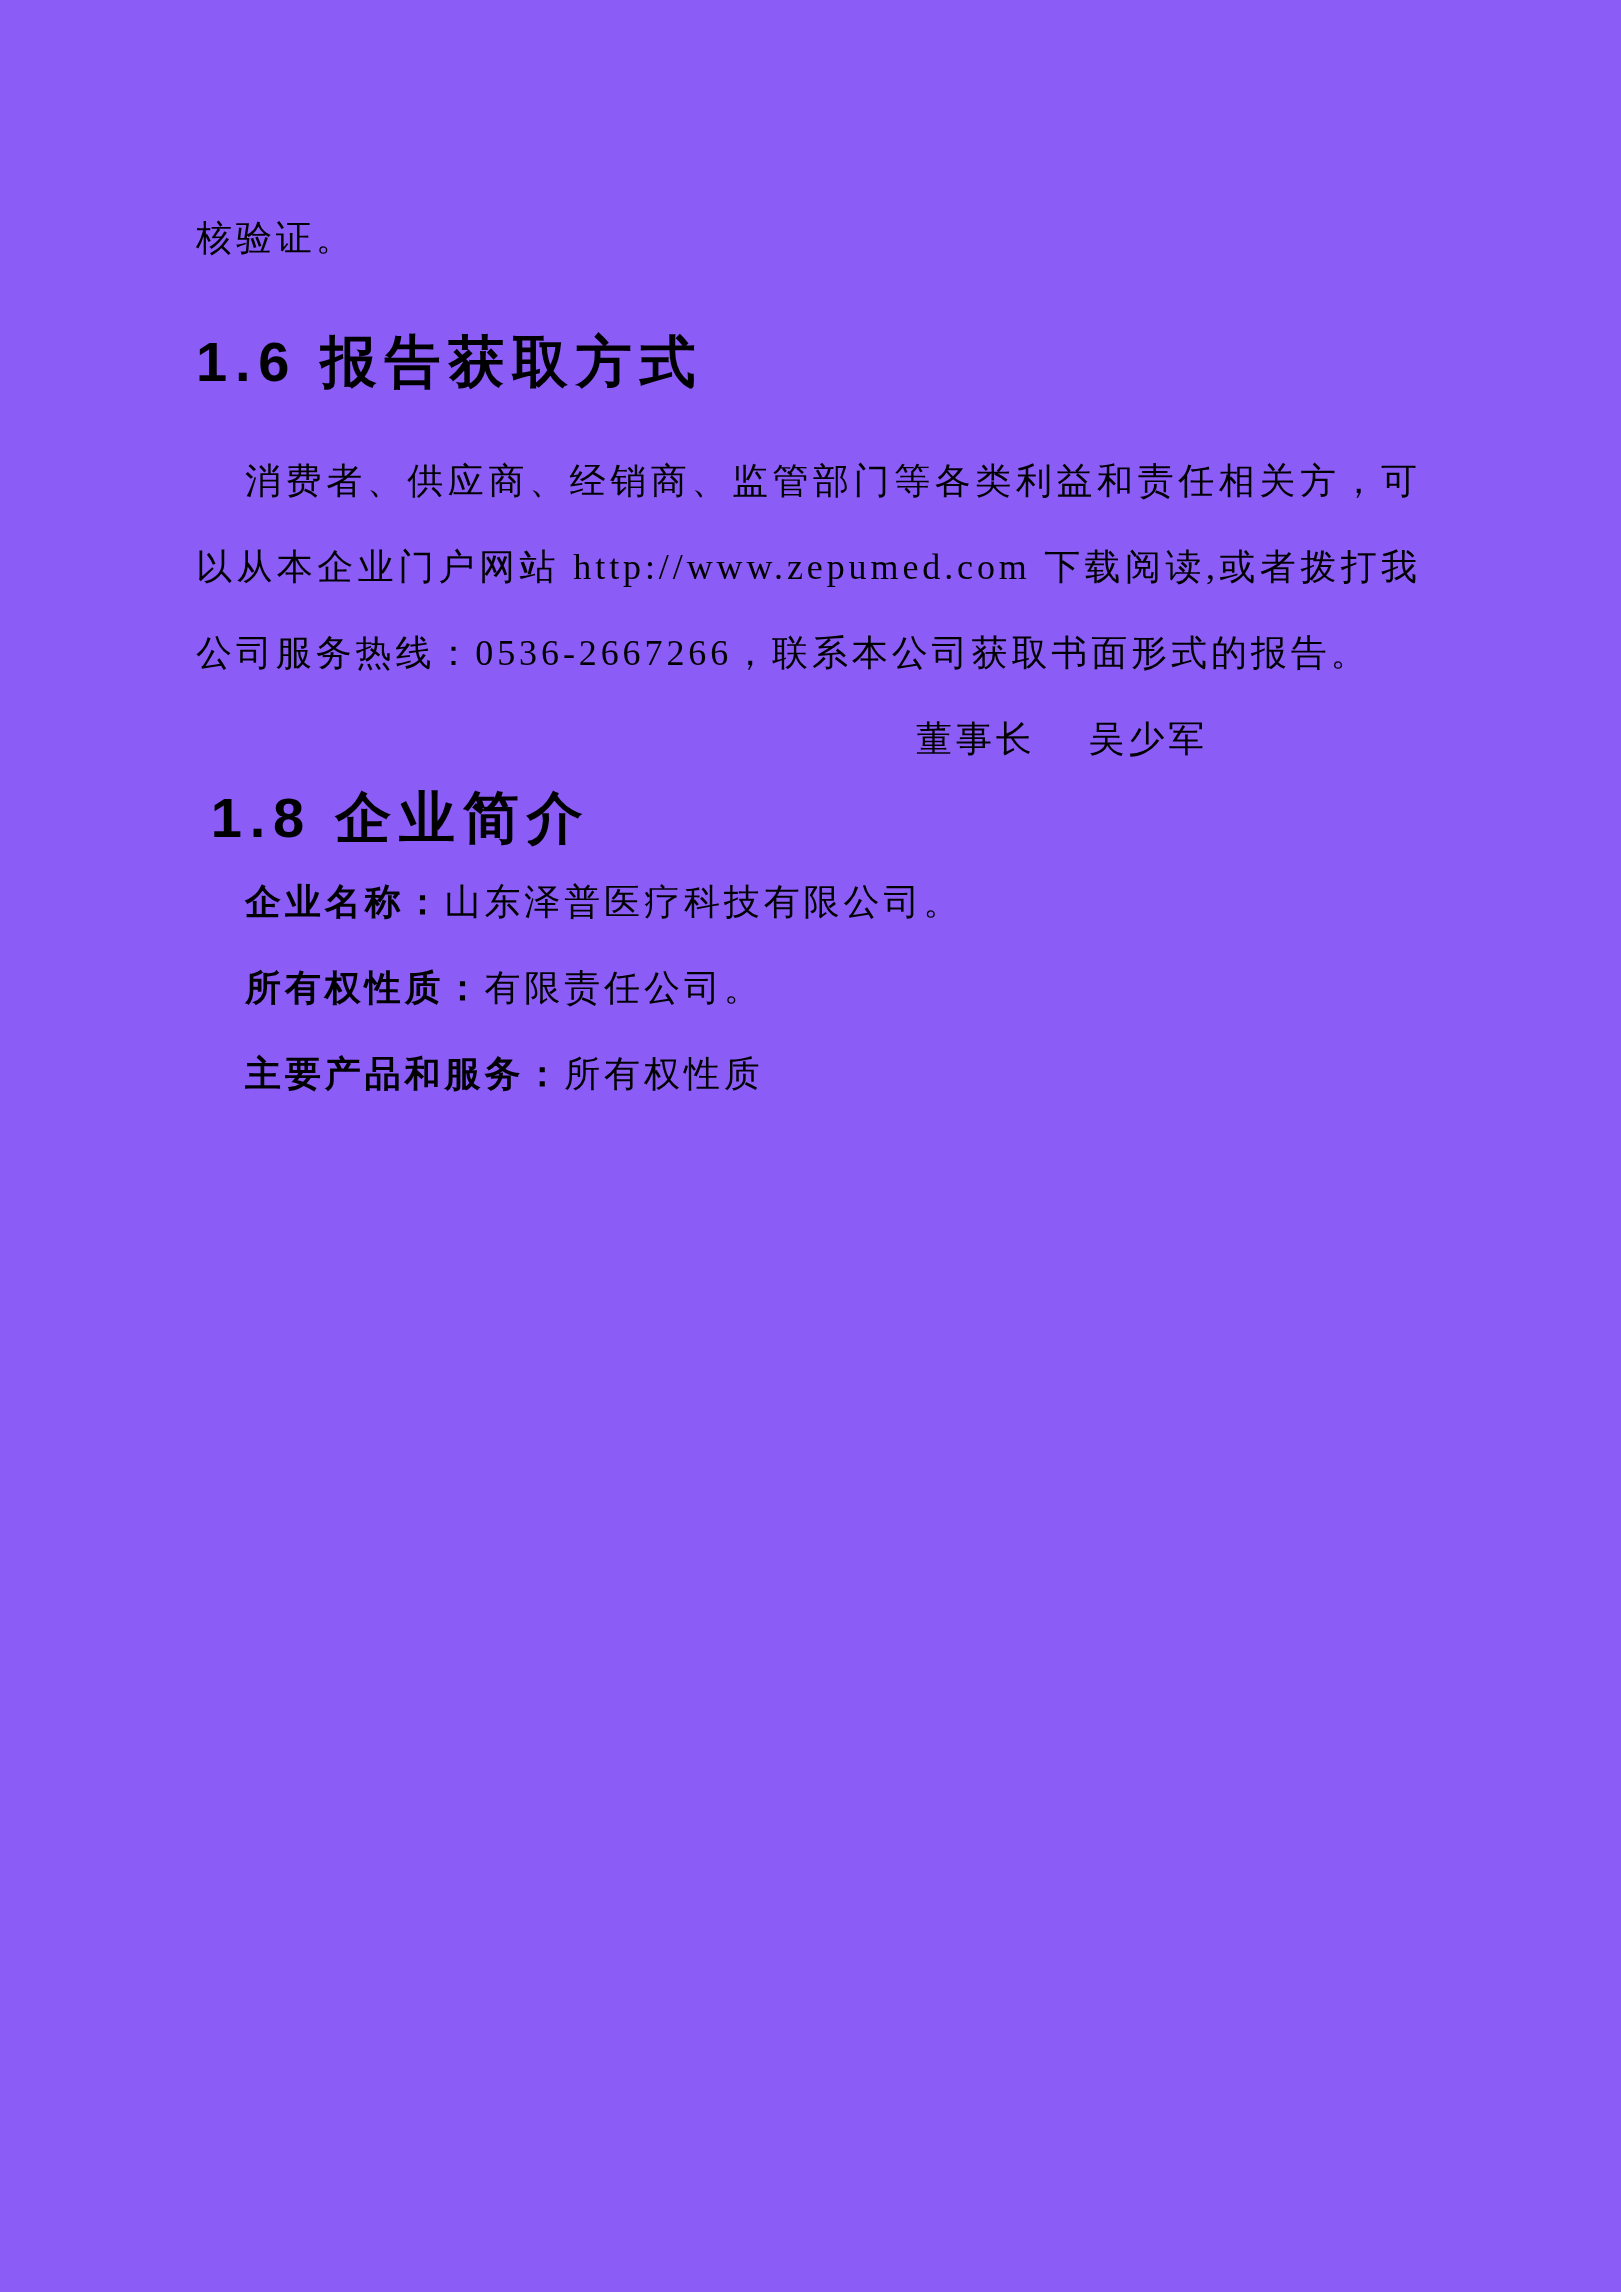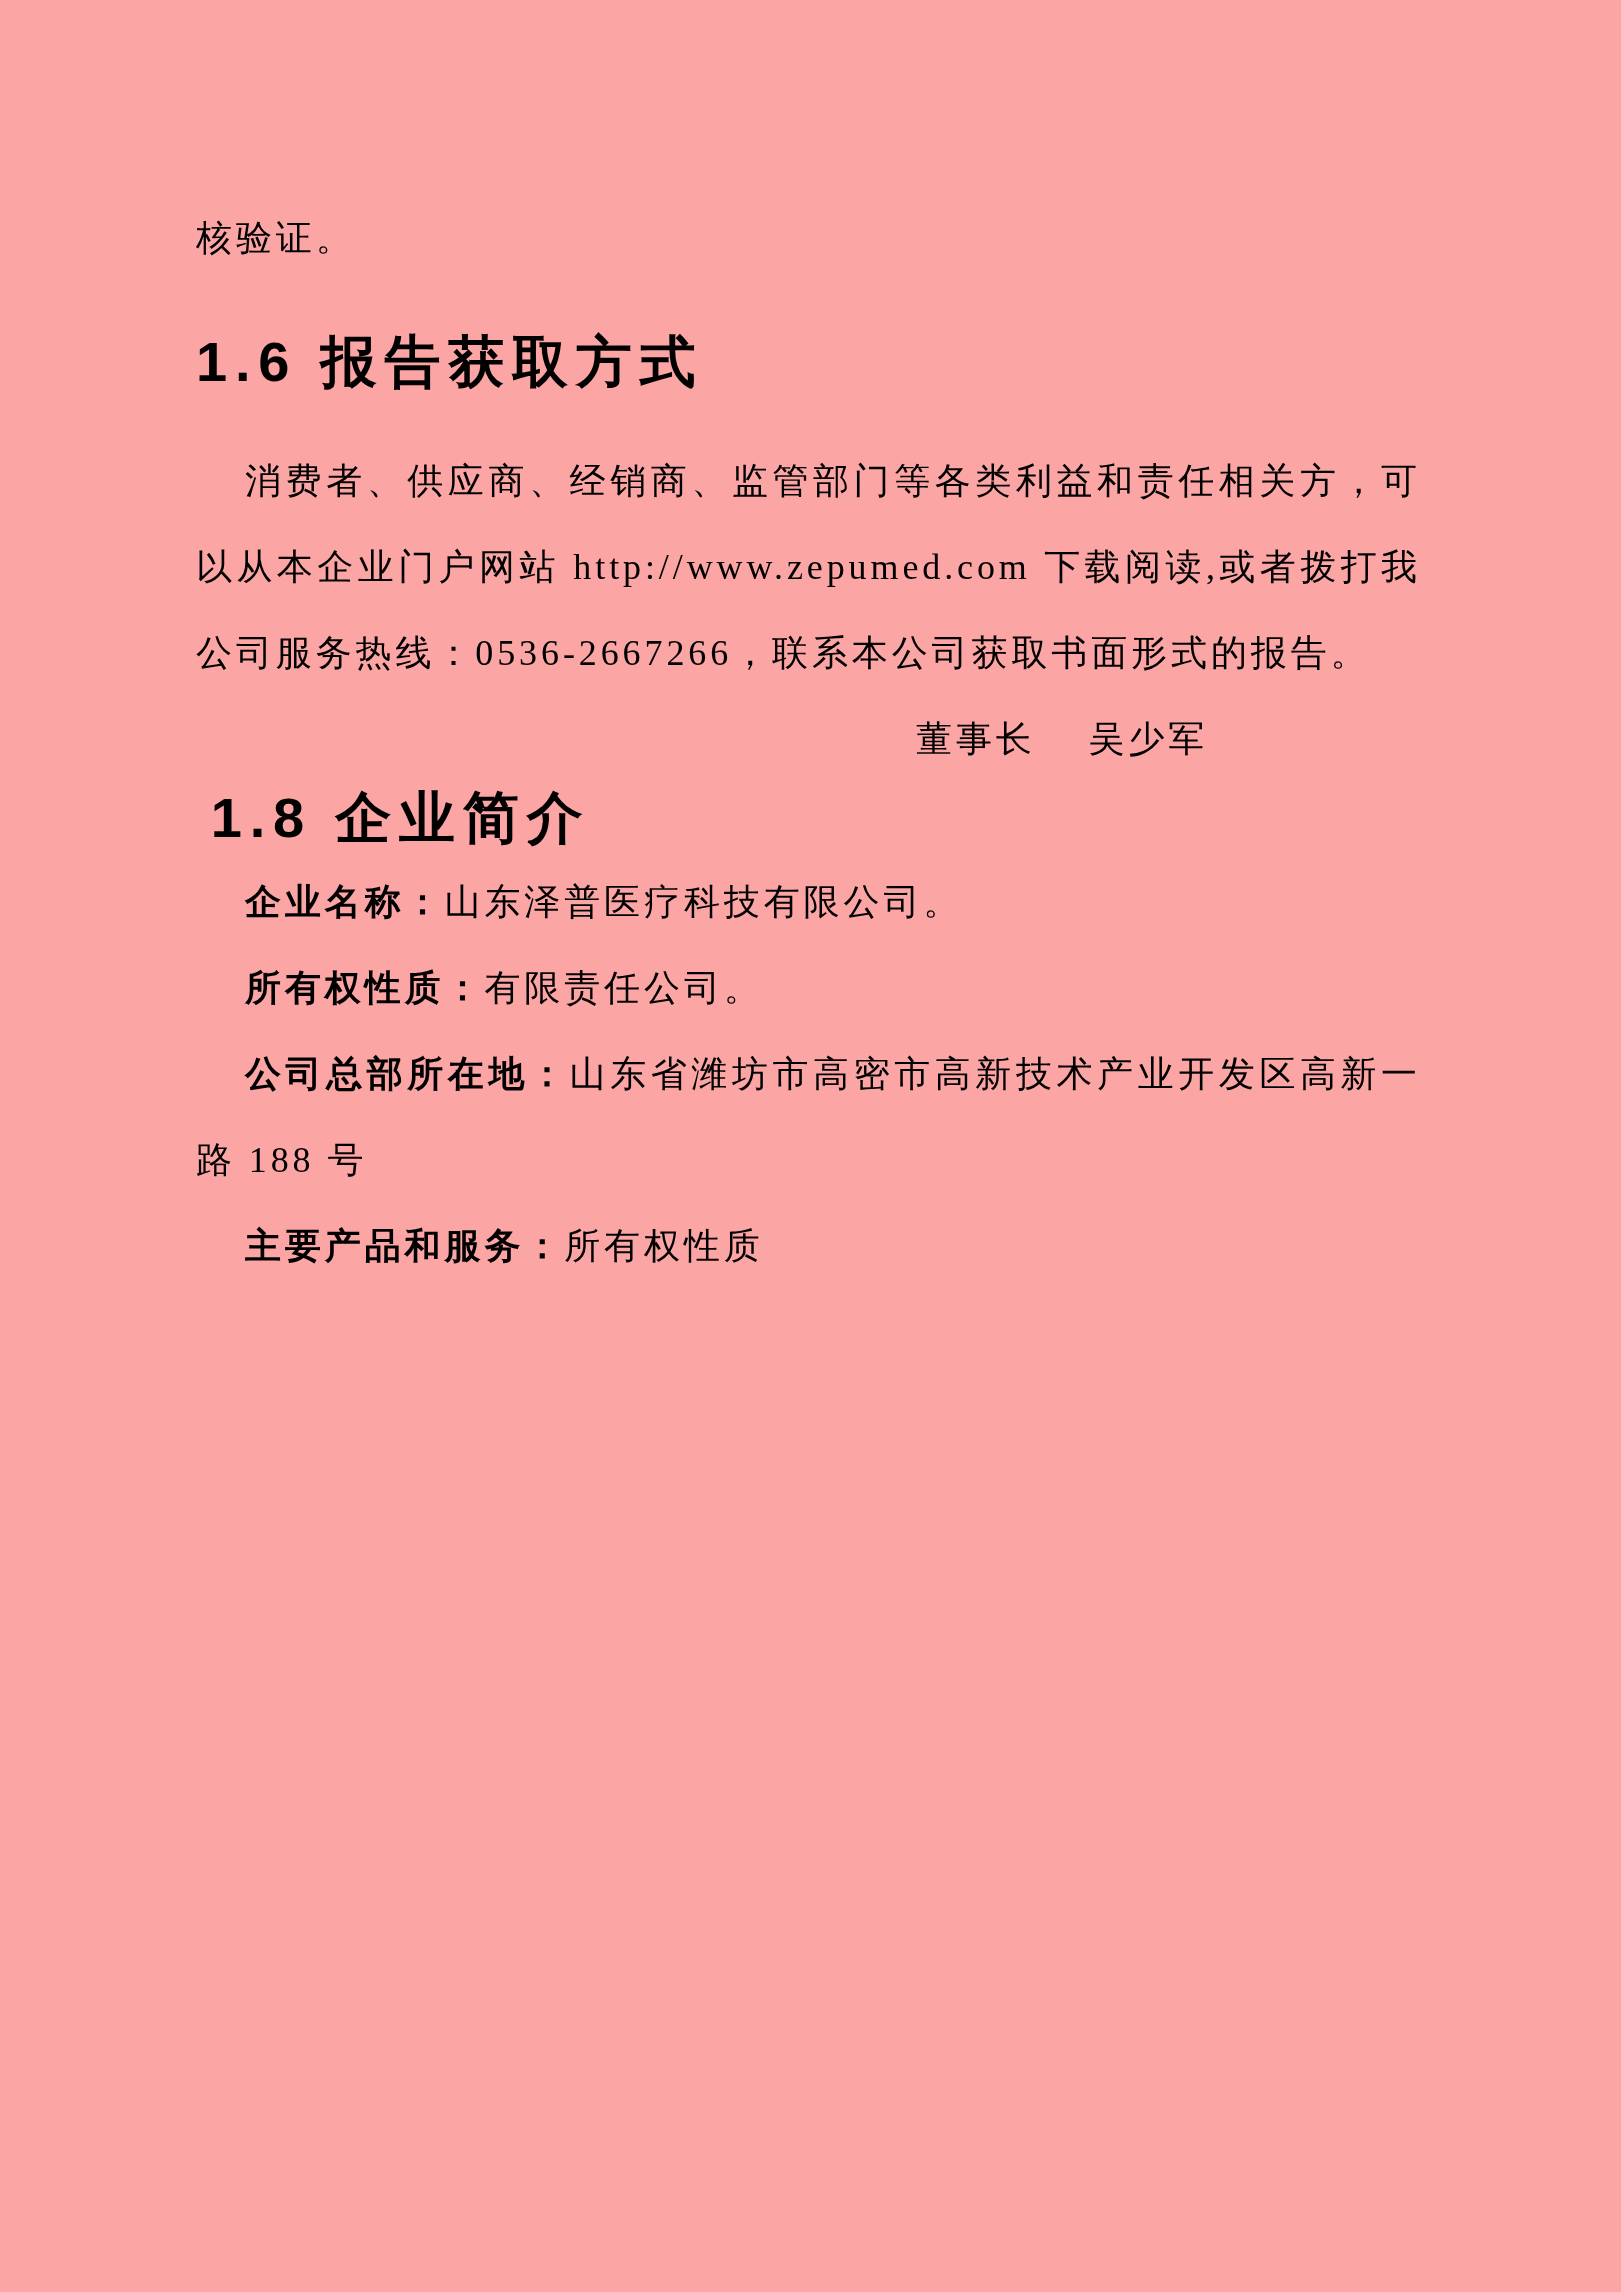--- a/index.html
+++ b/index.html
@@ -13,21 +13,21 @@
     font-family: "Liberation Serif", "DejaVu Serif", serif;
     color: #000000;
   }
   .page {
     position: relative;
     box-sizing: border-box;
     width: 1621px;
     height: 2293px;
     padding: 0 200px 0 196px;
     overflow: hidden;
-    background: #fca5a5;
+    background: #8b5cf6;
   }
   .body-text {
     font-size: 36px;
     letter-spacing: 3.9px;
     line-height: 86px;
     color: #000000;
   }
   .cont-line {
     margin: 195px 0 0 0;
   }
@@ -86,23 +86,20 @@
   <div class="info-block">
 
     <p class="body-text info-line">
       <span class="info-label">企业名称：</span><span>山东泽普医疗科技有限公司。</span>
     </p>
 
     <p class="body-text info-line">
       <span class="info-label">所有权性质：</span><span>有限责任公司。</span>
     </p>
 
-    <p class="body-text info-line">
-      <span class="info-label">公司总部所在地：</span><span>山东省潍坊市高密市高新技术产业开发区高新一路 188 号</span>
-    </p>
 
     <p class="body-text info-line">
       <span class="info-label">主要产品和服务：</span><span>所有权性质</span>
     </p>
 
   </div>
 
 </div>
 
 

